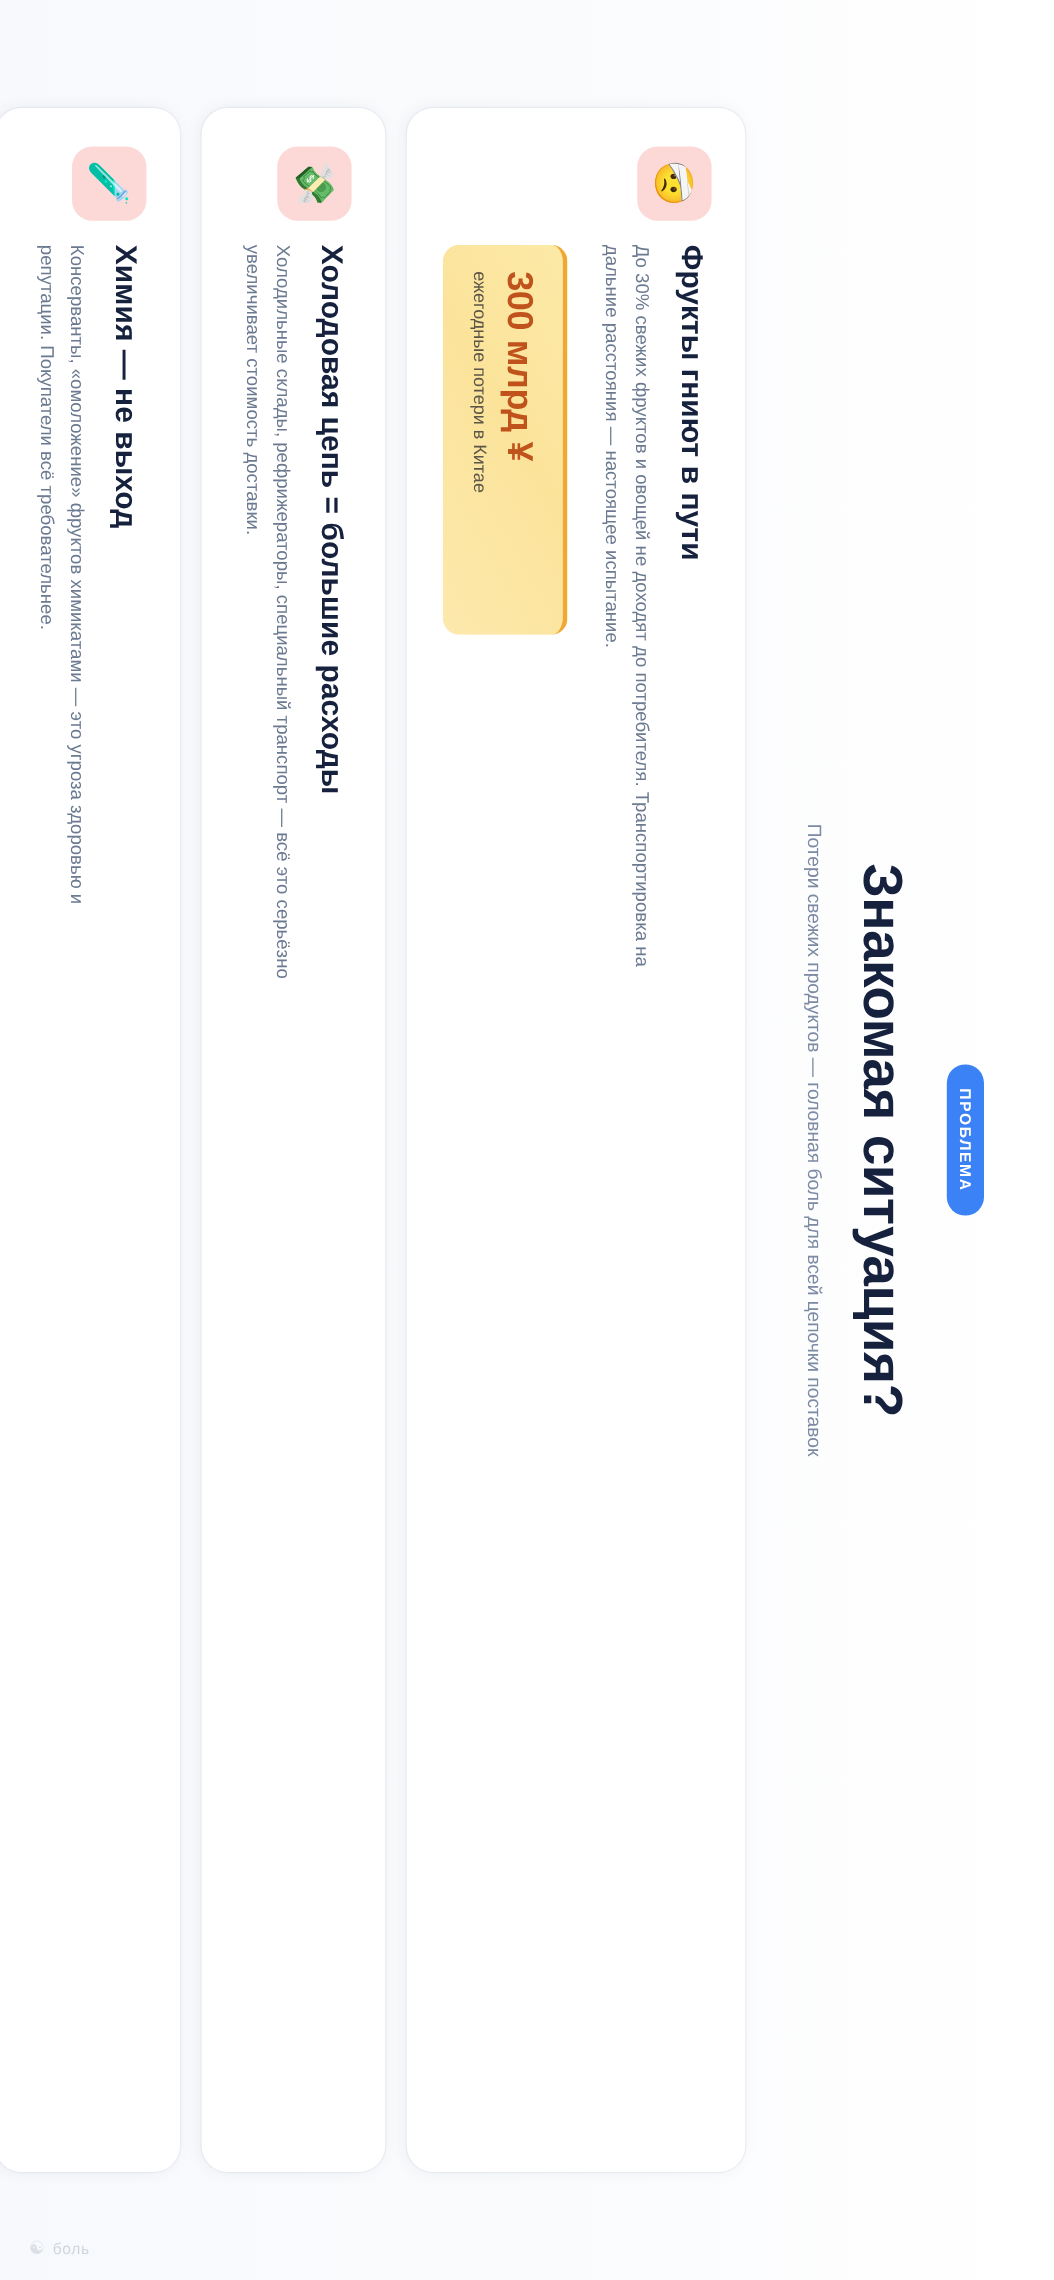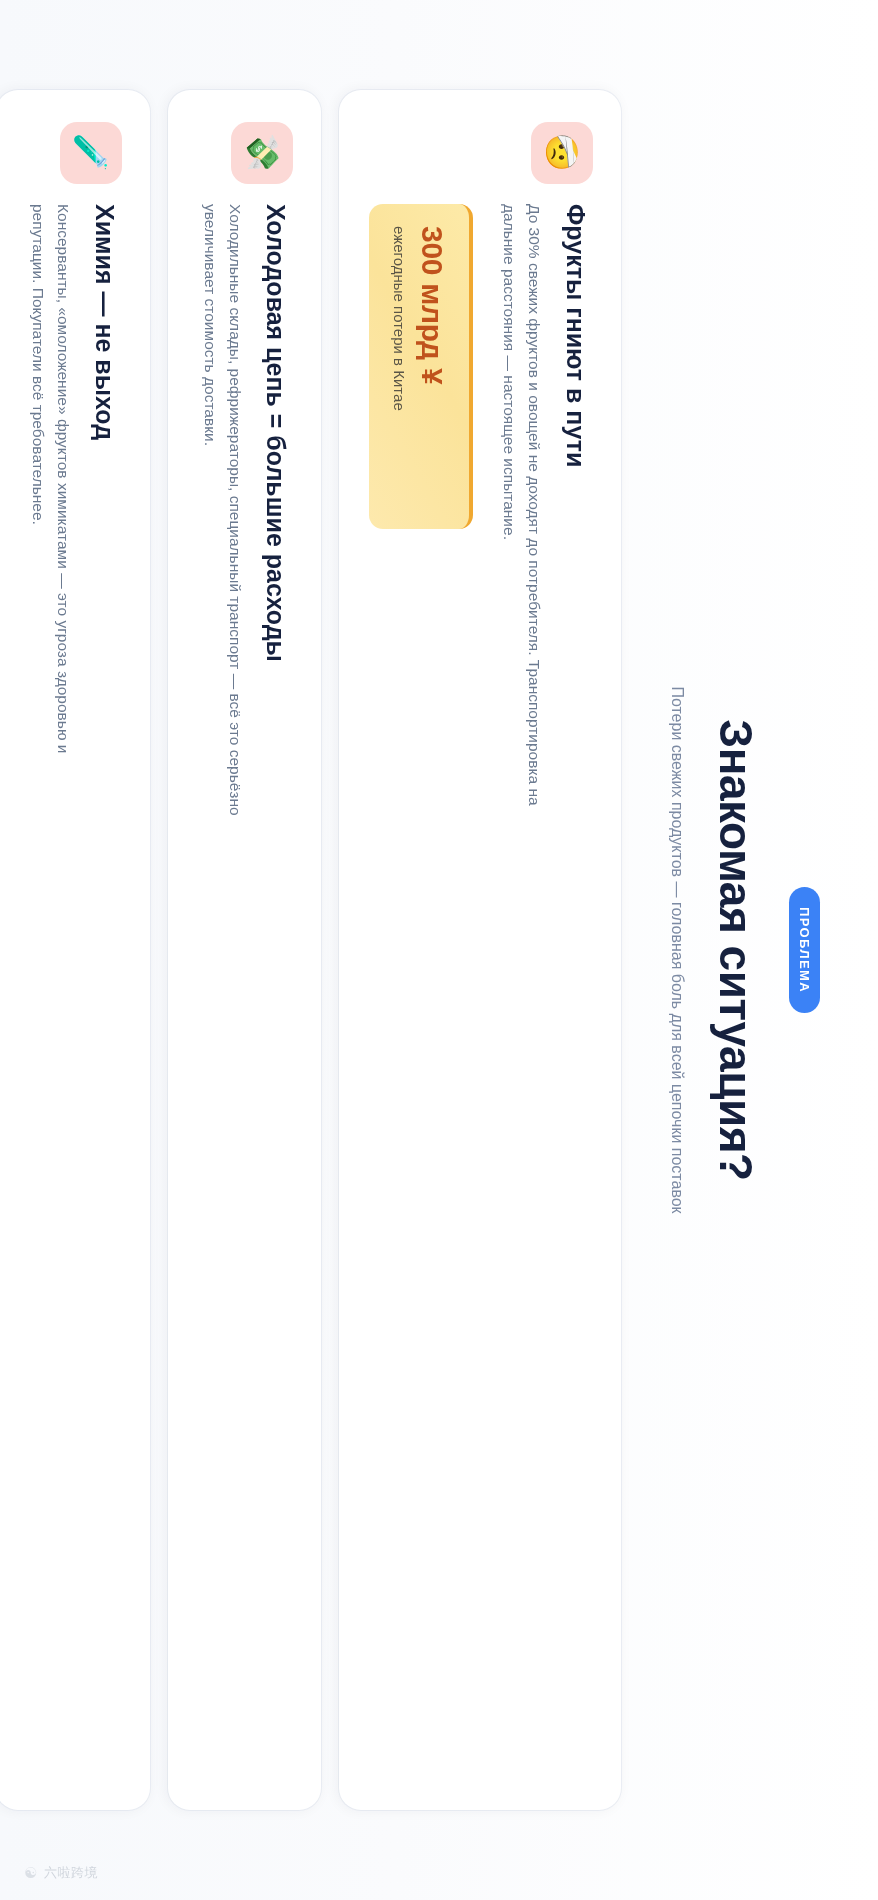--- a/index.html
+++ b/index.html
@@ -195,14 +195,14 @@
           </div>
         </div>
 
       </div>
     </div>
   </div>
 </div>
 
 <div class="watermark">
   <span class="wm-mark">☯</span>
-  <span>六啦跨境</span>
+  <span>боль</span>
 </div>
 
 </body></html>

